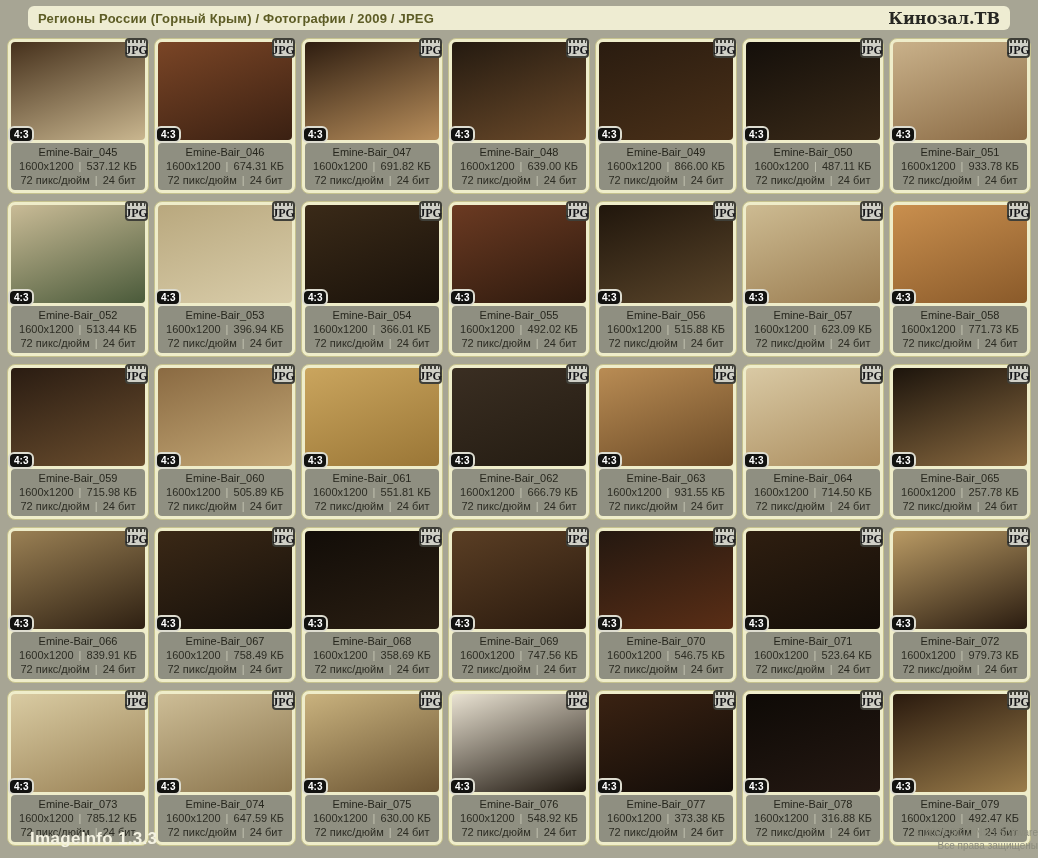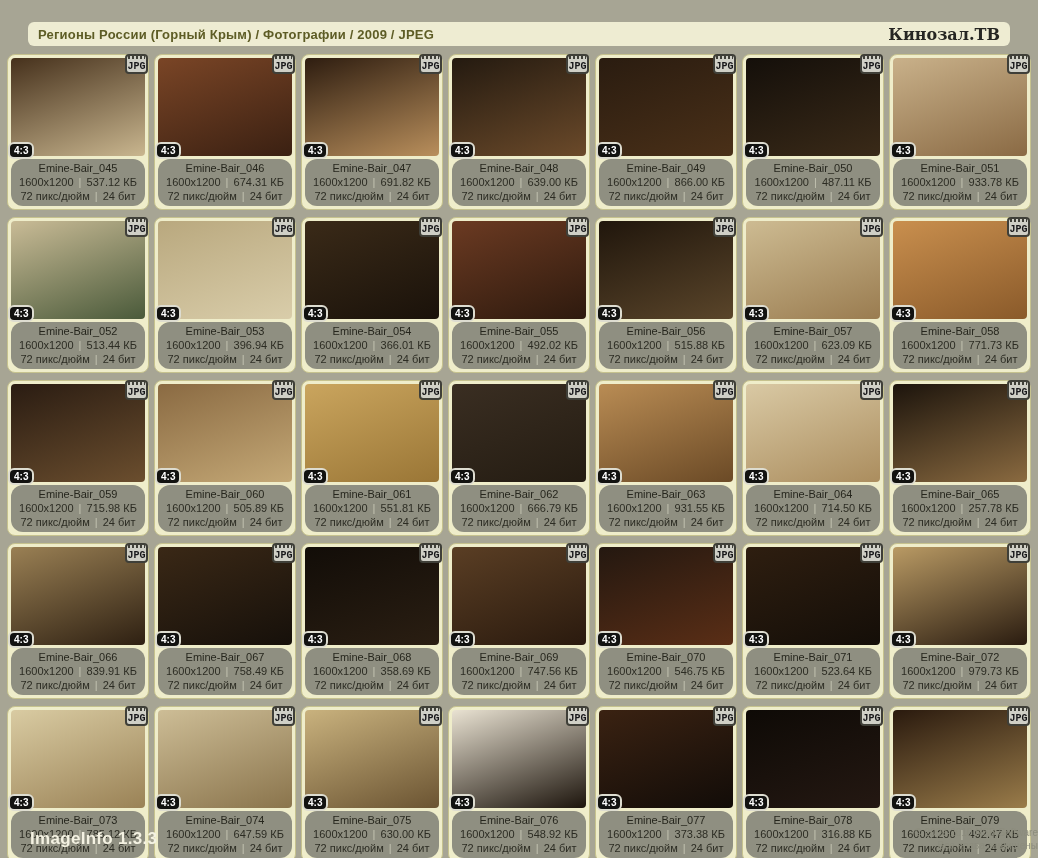--- a/index.html
+++ b/index.html
@@ -3,21 +3,21 @@
 <meta charset="utf-8">
 <style>
   * { margin:0; padding:0; box-sizing:border-box; }
   html,body { width:1038px; height:858px; overflow:hidden; }
   body {
     background:#a7a594;
     font-family:"Liberation Sans", sans-serif;
     position:relative;
   }
   
-  .header { padding-top:22px; }
+  .header { padding-top:6px; }
   .header-strip {
     margin:0 28px;
     height:24px;
     background:#eeecd2;
     border-radius:6px;
     display:flex;
     align-items:center;
     justify-content:space-between;
     padding:0 10px;
   }
@@ -73,22 +73,22 @@
     z-index:3;
   }
   .jpg-badge::before {
     content:"";
     position:absolute;
     top:0; left:1px; right:1px;
     height:3px;
     background:repeating-linear-gradient(90deg,#3f3f38 0 2px, transparent 2px 4px);
   }
   .jpg-badge-label {
-    font-family:Liberation Mono, monospace;
-    font-size:10px;
+    font-family:Liberation Serif, serif;
+    font-size:12px;
     font-weight:bold;
     color:#17171a;
     line-height:11px;
   }
   .aspect-badge {
     position:absolute;
     bottom:-3px;
     left:-3px;
     background:#121210;
     color:#ffffff;
@@ -96,21 +96,21 @@
     border-radius:6px;
     font-size:10px;
     font-weight:bold;
     line-height:13px;
     padding:0 4px;
     z-index:3;
   }
   .caption {
     margin-top:3px;
     background:#8f8f81;
-    border-radius:12px;
+    border-radius:4px;
     text-align:center;
     padding:2px 0 3px;
     font-size:11px;
     line-height:14px;
     color:#2c2c23;
   }
   .caption .fname { color:#26261d; }
   .caption .sep { color:#c3c3b2; padding:0 2px; }
   
   .footer {

